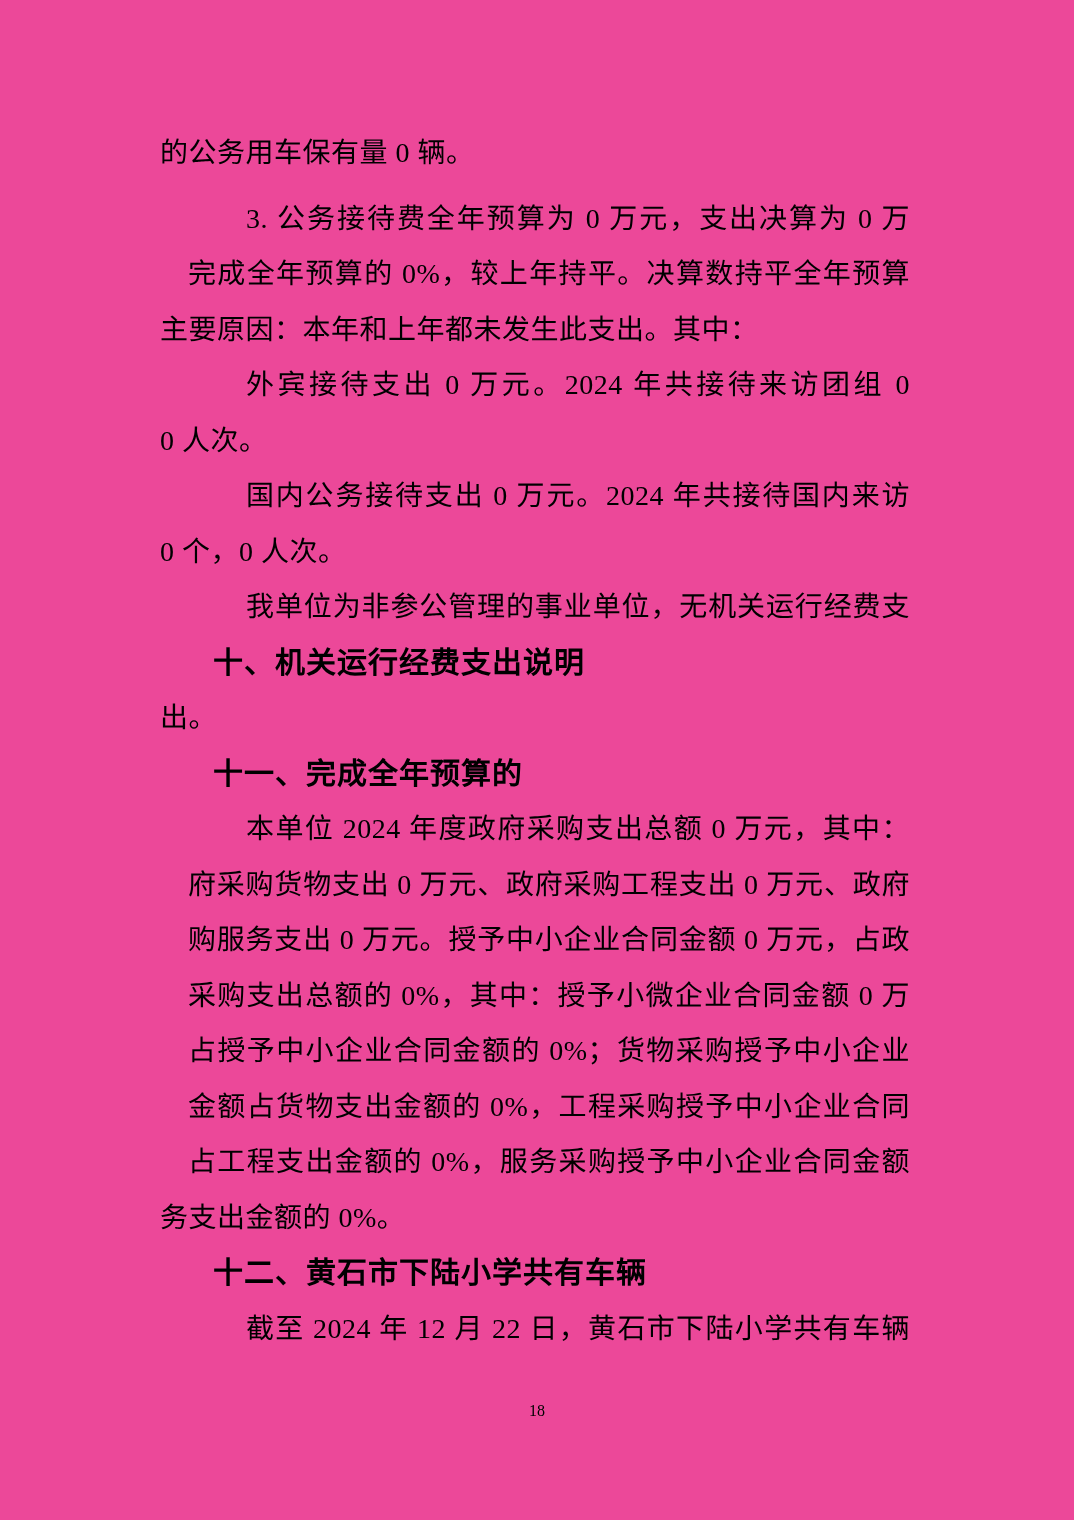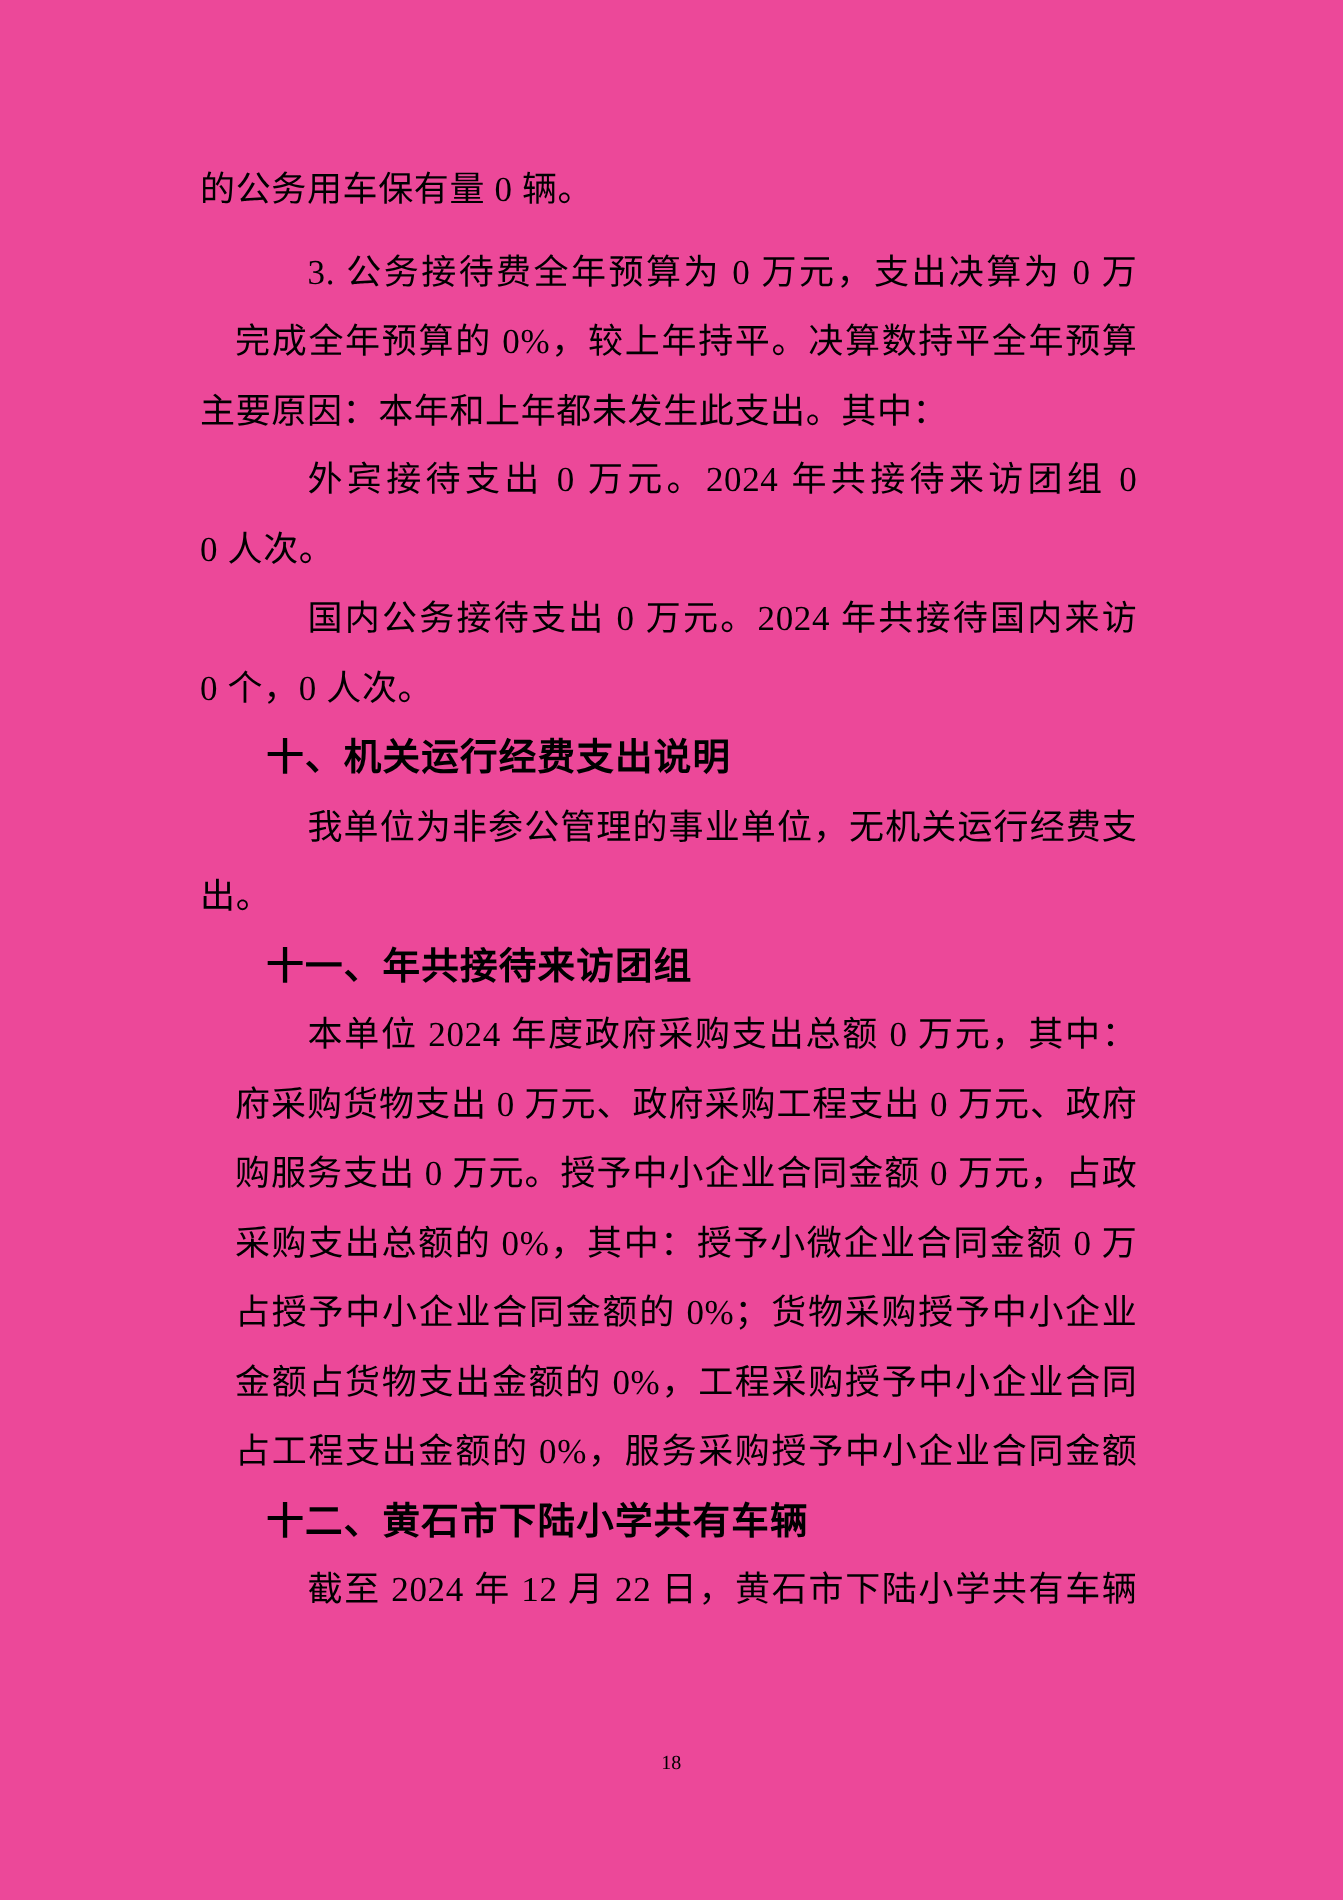--- a/index.html
+++ b/index.html
@@ -65,28 +65,29 @@
 <div class="page">
   <div class="textblock">
     <div class="line">的公务用车保有量 0 辆。</div>
     <div class="line indent fill para-gap">3. 公务接待费全年预算为 0 万元，支出决算为 0 万元，</div>
     <div class="line fill">完成全年预算的 0%，较上年持平。决算数持平全年预算数的</div>
     <div class="line">主要原因：本年和上年都未发生此支出。其中：</div>
     <div class="line indent fill">外宾接待支出 0 万元。2024 年共接待来访团组 0 个，</div>
     <div class="line">0 人次。</div>
     <div class="line indent fill">国内公务接待支出 0 万元。2024 年共接待国内来访团组</div>
     <div class="line">0 个，0 人次。</div>
+    <div class="line indent fill">我单位为非参公管理的事业单位，无机关运行经费支</div>
     <div class="line heading">十、机关运行经费支出说明</div>
-    <div class="line indent fill">我单位为非参公管理的事业单位，无机关运行经费支</div>
     <div class="line">出。</div>
-    <div class="line heading">十一、年共接待来访团组</div>
+    <div class="line heading">十一、完成全年预算的</div>
     <div class="line indent fill">本单位 2024 年度政府采购支出总额 0 万元，其中：政</div>
     <div class="line fill">府采购货物支出 0 万元、政府采购工程支出 0 万元、政府采</div>
     <div class="line fill">购服务支出 0 万元。授予中小企业合同金额 0 万元，占政府</div>
     <div class="line fill">采购支出总额的 0%，其中：授予小微企业合同金额 0 万元，</div>
     <div class="line fill">占授予中小企业合同金额的 0%；货物采购授予中小企业合同</div>
     <div class="line fill">金额占货物支出金额的 0%，工程采购授予中小企业合同金额</div>
     <div class="line fill">占工程支出金额的 0%，服务采购授予中小企业合同金额占服</div>
+    <div class="line">务支出金额的 0%。</div>
     <div class="line heading">十二、黄石市下陆小学共有车辆</div>
     <div class="line indent fill">截至 2024 年 12 月 22 日，黄石市下陆小学共有车辆 0</div>
   </div>
   <div class="page-number">18</div>
 </div>
 
 </body></html>

